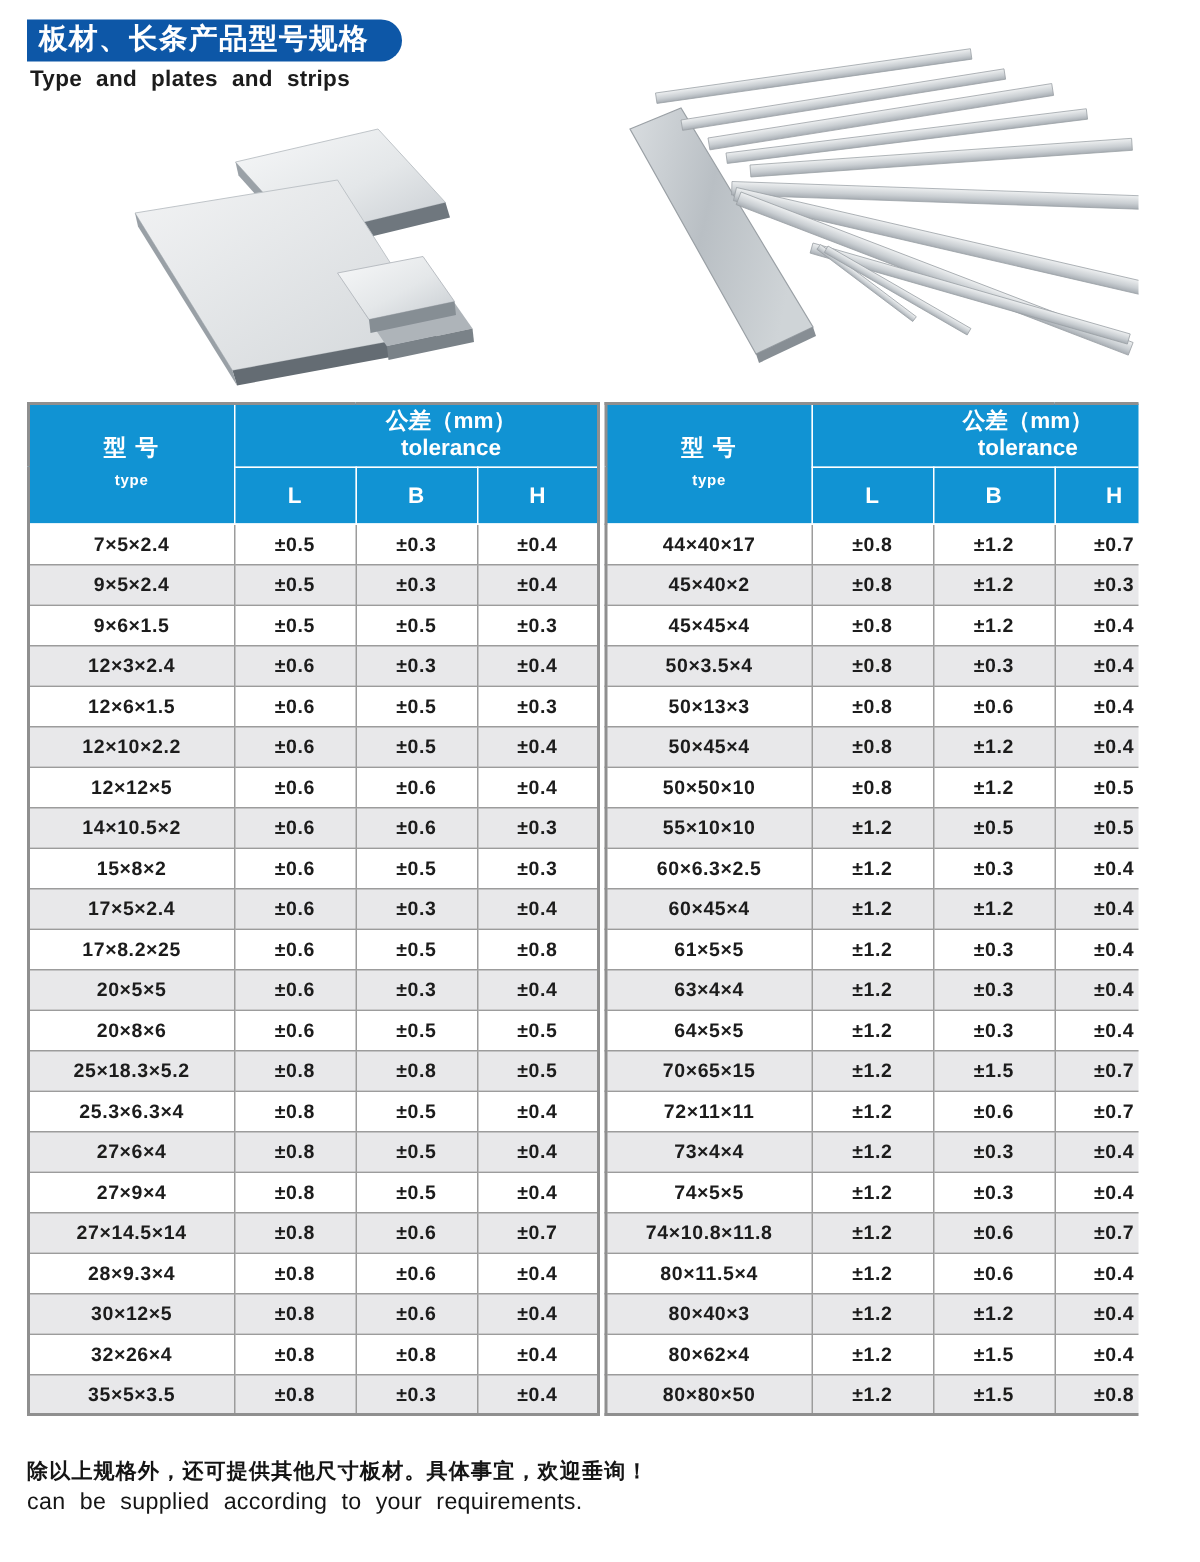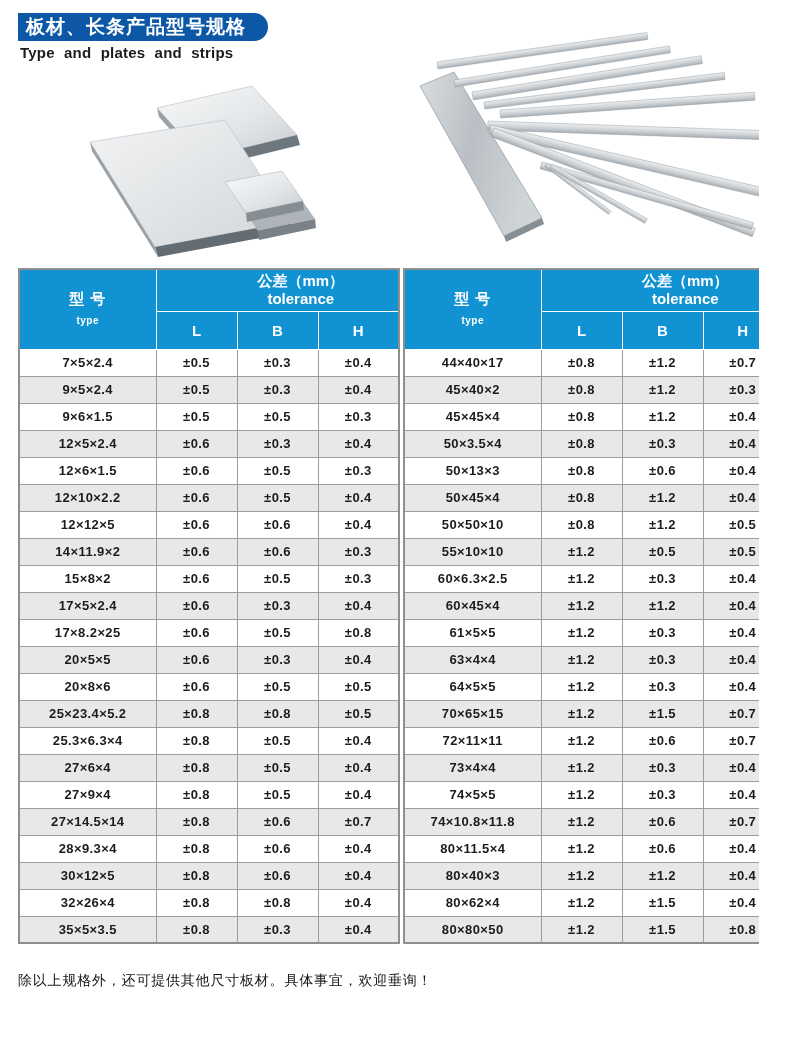--- a/index.html
+++ b/index.html
@@ -41,21 +41,21 @@
   .spec-table th.lbh-th    { height:38px; font-size:15px; }
   .spec-table td {
     border:1px solid #9c9c9c; text-align:center; vertical-align:middle;
     height:27px; font-size:13px; font-weight:bold; color:#1c1c1c;
     letter-spacing:0.4px; background:#ffffff; padding:0;
   }
   .spec-table tbody tr:nth-child(even) td { background:#e8e8ea; }
 
   
   .footer { position:absolute; left:18px; top:972px; width:762px; color:#151515; }
-  .footer-zh { font-size:14px; font-weight:normal; letter-spacing:0.8px; margin-bottom:3px; }
+  .footer-zh { font-size:14px; font-weight:bold; letter-spacing:0.8px; margin-bottom:3px; }
   .footer-en { font-size:15.5px; line-height:18px; word-spacing:5px; letter-spacing:0.2px; }
 </style>
 </head>
 <body>
 
 <div class="page">
 
   <div class="banner">
     <span>板材、长条产品型号规格</span>
   </div>
@@ -159,21 +159,21 @@
           <td>±0.3</td>
           <td>±0.4</td>
         </tr>
         <tr>
           <td>9×6×1.5</td>
           <td>±0.5</td>
           <td>±0.5</td>
           <td>±0.3</td>
         </tr>
         <tr>
-          <td>12×5×2.4</td>
+          <td>12×3×2.4</td>
           <td>±0.6</td>
           <td>±0.3</td>
           <td>±0.4</td>
         </tr>
         <tr>
           <td>12×6×1.5</td>
           <td>±0.6</td>
           <td>±0.5</td>
           <td>±0.3</td>
         </tr>
@@ -183,21 +183,21 @@
           <td>±0.5</td>
           <td>±0.4</td>
         </tr>
         <tr>
           <td>12×12×5</td>
           <td>±0.6</td>
           <td>±0.6</td>
           <td>±0.4</td>
         </tr>
         <tr>
-          <td>14×11.9×2</td>
+          <td>14×10.5×2</td>
           <td>±0.6</td>
           <td>±0.6</td>
           <td>±0.3</td>
         </tr>
         <tr>
           <td>15×8×2</td>
           <td>±0.6</td>
           <td>±0.5</td>
           <td>±0.3</td>
         </tr>
@@ -219,21 +219,21 @@
           <td>±0.3</td>
           <td>±0.4</td>
         </tr>
         <tr>
           <td>20×8×6</td>
           <td>±0.6</td>
           <td>±0.5</td>
           <td>±0.5</td>
         </tr>
         <tr>
-          <td>25×23.4×5.2</td>
+          <td>25×18.3×5.2</td>
           <td>±0.8</td>
           <td>±0.8</td>
           <td>±0.5</td>
         </tr>
         <tr>
           <td>25.3×6.3×4</td>
           <td>±0.8</td>
           <td>±0.5</td>
           <td>±0.4</td>
         </tr>
@@ -437,15 +437,16 @@
           <td>80×80×50</td>
           <td>±1.2</td>
           <td>±1.5</td>
           <td>±0.8</td>
         </tr>
       </tbody>
   </table>
 
   <div class="footer">
     <div class="footer-zh">除以上规格外，还可提供其他尺寸板材。具体事宜，欢迎垂询！</div>
+    <div class="footer-en">can be supplied according to your requirements.</div>
   </div>
 
 </div>
 
 </body></html>

